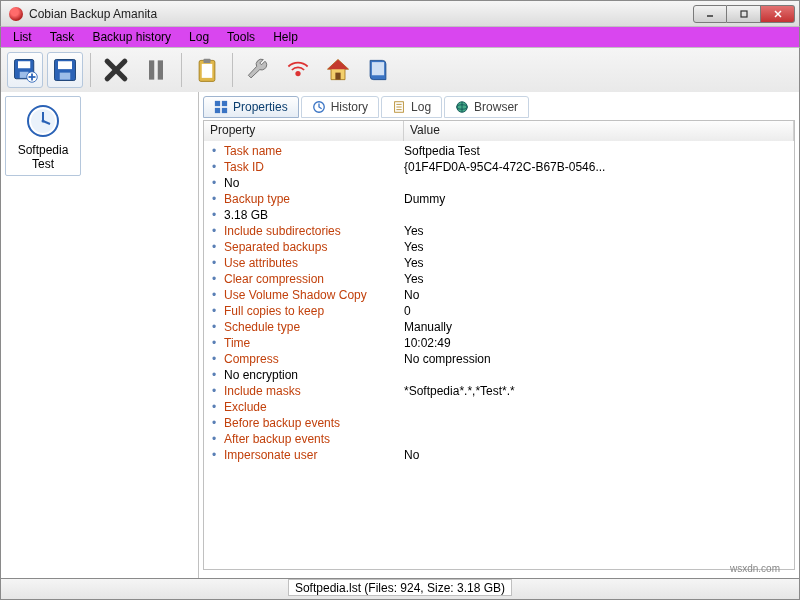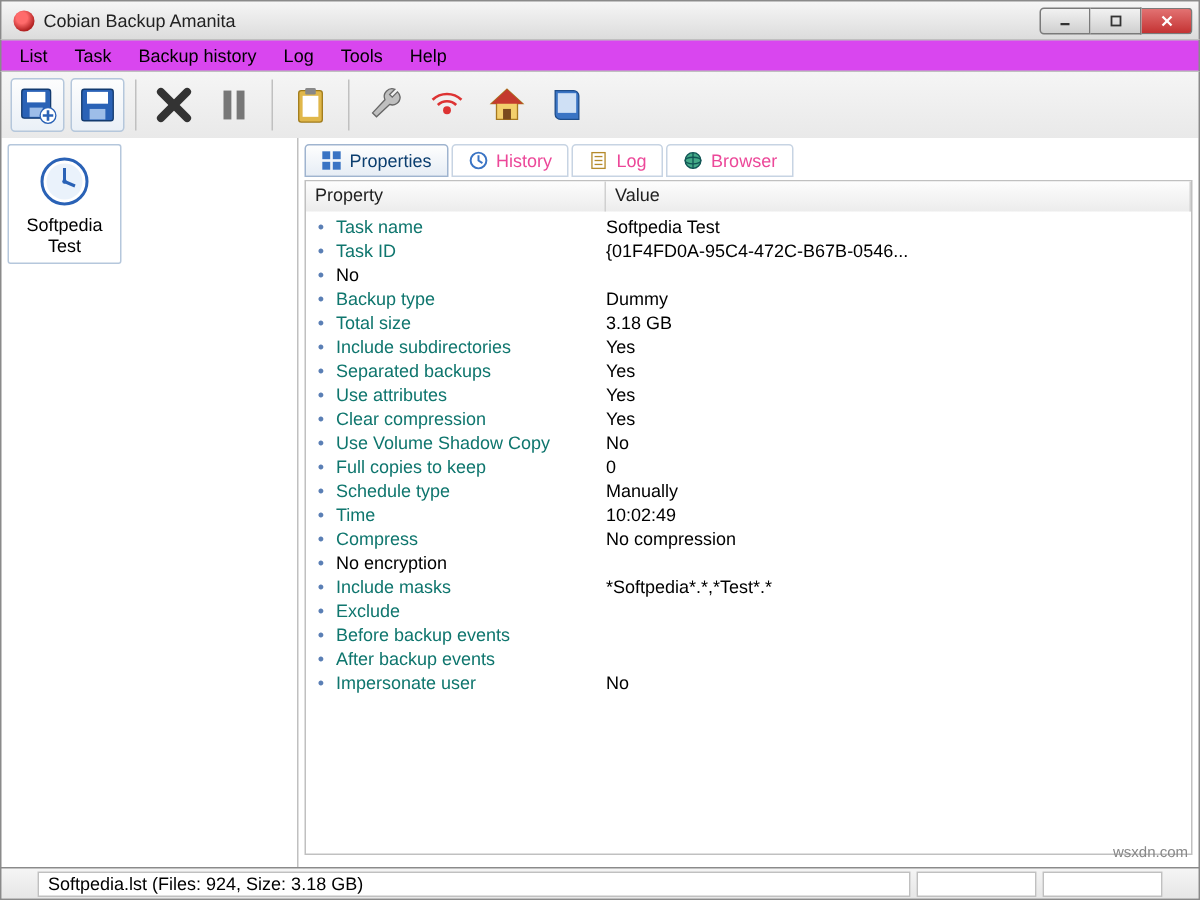--- a/index.html
+++ b/index.html
@@ -29,40 +29,40 @@
   
   .main { height: 486px; border:1px solid #8a8a8a; border-top:none; border-bottom:none; display:flex; background:#fff; }
   .sidebar { width: 198px; border-right:1px solid #c0c0c0; padding:4px; }
   .task-box { border:1px solid #B5C7DC; border-radius:2px; background:#fff; width: 76px; padding:6px 4px 4px; display:flex; flex-direction:column; align-items:center; gap:4px; }
   .task-label { text-align:center; color:#000; }
 
   .content { flex:1; display:flex; flex-direction:column; }
   .tabs { height: 28px; display:flex; align-items:flex-start; gap:2px; padding: 4px 4px 0; }
   .tab { display:flex; align-items:center; gap:5px; padding:3px 10px; border:1px solid #9fb4cf; border-radius:3px 3px 0 0; background: linear-gradient(#fefefe,#e6edf5); color:#0b3e6f; cursor:default;}
   .tab svg { width:14px; height:14px; }
-  .tab.inactive { background:#fff; border-color:#c7d4e3; color:#ec4899;}
+  .tab.inactive { background:#fff; border-color:#c7d4e3; color:#404040;}
 
   .grid { flex:1; margin:0 4px 8px; border:1px solid #c0c0c0; display:flex; flex-direction:column; }
   .grid-head { display:flex; height:20px; background:linear-gradient(#fdfdfd,#ececec); }
   .grid-head div { border-right:1px solid #d0d0d0; padding:2px 6px; color:#222; }
   .col-prop { width: 200px; }
   .col-val { flex:1; }
   .rows { flex:1; overflow:auto; padding: 2px 0;}
   .row { display:flex; padding:1px 0; }
   .row .bullet { width:20px; text-align:center; color:#5a7fb5; }
-  .row .prop { width:180px; color:#0f766e; white-space:nowrap;}
+  .row .prop { width:180px; color:#c2410c; white-space:nowrap;}
   .row .val { flex:1; color:#000; white-space:nowrap; overflow:hidden; text-overflow:ellipsis; padding-right:6px;}
 
   
-  .statusbar { height: 22px; border:1px solid #8a8a8a; background:linear-gradient(#f5f5f5,#e6e6e6); display:flex; align-items:center; padding: 0 24px; gap:4px;}
+  .statusbar { height: 22px; border:1px solid #8a8a8a; background:linear-gradient(#f5f5f5,#e6e6e6); display:flex; align-items:center; padding: 0 24px; gap:4px;flex-direction:column;}
   .status-cell { border:1px solid #c0c0c0; padding:1px 6px; height:17px; display:flex; align-items:center; background:#fff;}
   .status-cell.main-cell { flex:1; }
   .status-cell.small { width:80px; }
 
-  .watermark { position:absolute; bottom:26px; right:8px; font-size:10px; color:#888; }
+  .watermark { position:absolute; bottom:26px; right:20px; font-size:10px; color:#888; }
 </style>
 </head>
 <body>
 
 <div class="titlebar">
   <div class="app-icon"></div>
   <div class="title">Cobian Backup Amanita</div>
   <div class="winbtn">
     <div>
         <svg viewBox="0 0 10 10">
@@ -230,21 +230,20 @@
             <div class="bullet">•</div>
             <div class="val">No</div>
           </div>
           <div class="row">
             <div class="bullet">•</div>
             <div class="prop">Backup type</div>
             <div class="val">Dummy</div>
           </div>
           <div class="row">
             <div class="bullet">•</div>
-            <div class="prop">Total size</div>
             <div class="val">3.18 GB</div>
           </div>
           <div class="row">
             <div class="bullet">•</div>
             <div class="prop">Include subdirectories</div>
             <div class="val">Yes</div>
           </div>
           <div class="row">
             <div class="bullet">•</div>
             <div class="prop">Separated backups</div>

